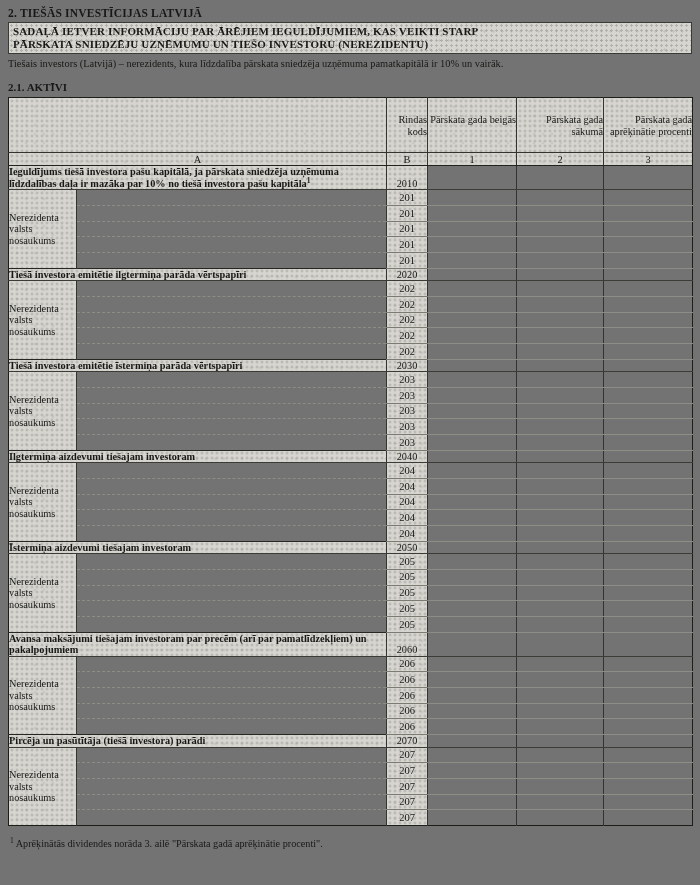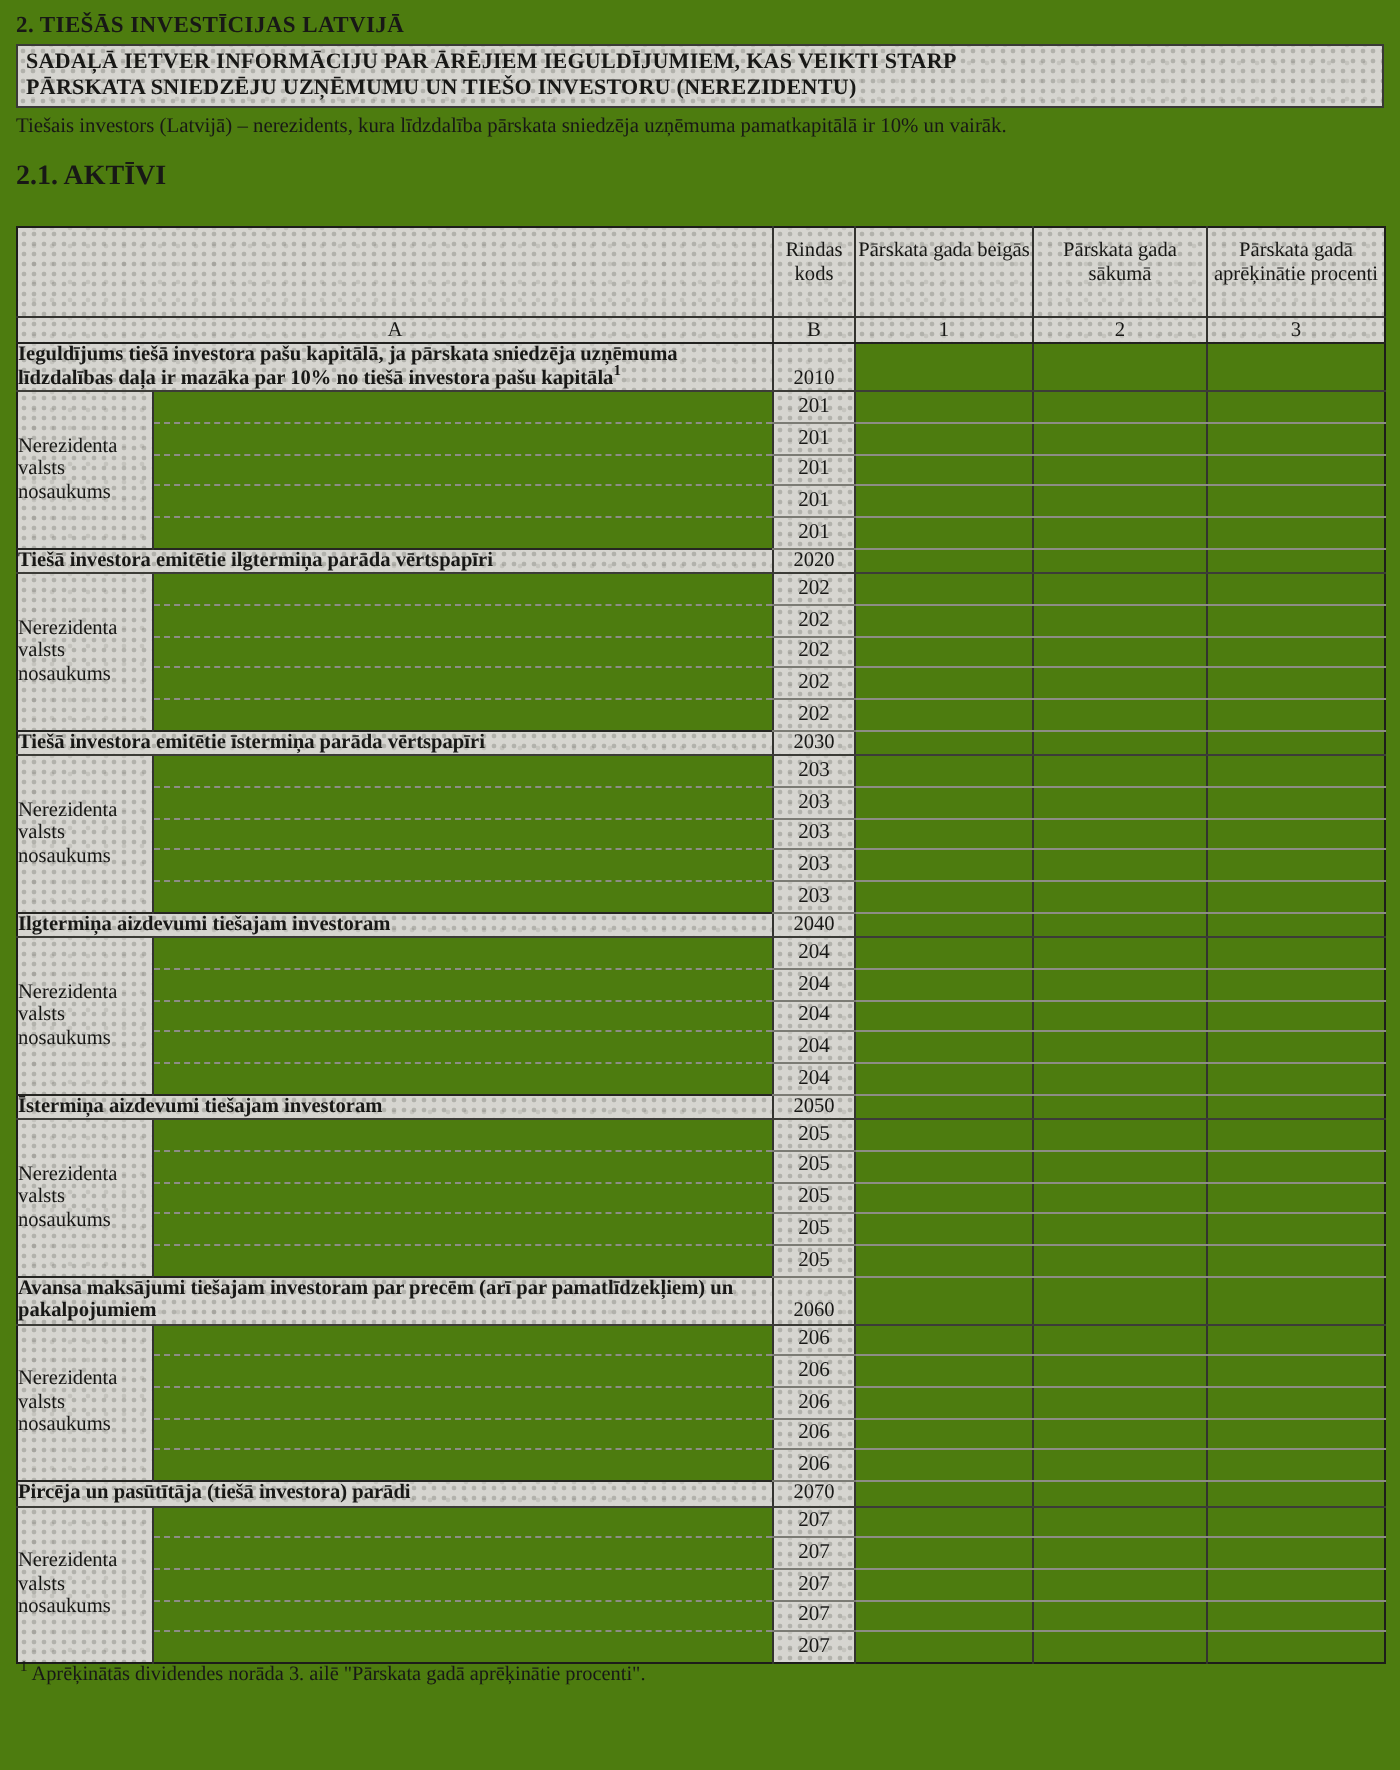--- a/index.html
+++ b/index.html
@@ -1,18 +1,18 @@
 <!DOCTYPE html>
 <html><head>
 <meta charset="utf-8">
 <style>
   html,body{margin:0;padding:0;background:#e9e9e6;}
   .page{
     position:relative;width:700px;height:885px;margin:0 auto;
-    background:#4d7c0f;
+    background:#737373;
     font-family:"Liberation Serif","DejaVu Serif",serif;
     color:#181816;overflow:hidden;
   }
   .inner{padding:7px 8px 0 8px;}
   .doc-title{
     font-size:11.5px;font-weight:bold;letter-spacing:.2px;margin:0 0 3px 0;
   }
   .shade{
     background-color:#d6d5d0;
     background-image:
@@ -24,54 +24,54 @@
   .notice-box{
     border:1.4px solid #3a3a36;
     padding:2px 4px 3px 4px;
     text-align:left;
   }
   .notice-box div{
     font-size:11px;font-weight:bold;line-height:12.5px;letter-spacing:.15px;
   }
   .intro{margin:3px 0 0 0;}
   .intro p{margin:0;font-size:10.4px;line-height:13.4px;font-family:Liberation Serif, serif;}
-  .subsec-title{font-size:14px;font-weight:bold;margin:11px 0 16px 0;}
+  .subsec-title{font-size:11px;font-weight:bold;margin:11px 0 4px 0;}
   table.form{
     border-collapse:collapse;table-layout:fixed;width:684px;
     border:1.6px solid #1d1d1a;
   }
   table.form td{
     padding:0;overflow:hidden;
     font-size:10.3px;line-height:11.5px;
   }
   
   td.v{border-left:1px solid #33332f;}
   
-  tr.hdr1 td{height:38px;vertical-align:top;text-align:center;padding-top:6px;}
+  tr.hdr1 td{height:38px;vertical-align:top;text-align:right;padding-top:16px;}
   tr.hdr2 td{height:12px;text-align:center;border-top:1px solid #33332f;border-bottom:1.4px solid #22221f;font-size:10.4px;}
   
   tr.sec td{border-top:1.3px solid #262622;border-bottom:1px solid #3c3c37;}
   td.title-cell{
     font-weight:bold;font-size:10.5px;line-height:13.2px;
     padding:1px 3px 1px 3px;vertical-align:middle;
   }
   td.code-cell{text-align:center;vertical-align:bottom;padding-bottom:1px;font-size:10.5px;}
   
   tr.crow td{height:14.7px;}
   tr.crow td.field{border-bottom:1px dashed #8d8d85;}
   tr.crow td.val{border-bottom:1px solid #8d8d85;}
   tr.crow td.rcode{border-bottom:1px solid #7b7b74;text-align:center;vertical-align:middle;font-size:10.5px;}
   tr.crow:last-child td{border-bottom:none;}
   td.country-label{
     vertical-align:middle;
     font-size:10.2px;line-height:12.5px;
     border-right:1px solid #33332f;
   }
   .footnote{
-    margin-top:0;font-size:10.2px;line-height:12px;padding-left:2px;
+    margin-top:12px;font-size:10.2px;line-height:12px;padding-left:2px;
   }
   sup{font-size:7.5px;line-height:0;}
 </style>
 </head>
 <body>
 
 <div class="page">
   <div class="inner">
     <div class="doc-title">2. TIEŠĀS INVESTĪCIJAS LATVIJĀ</div>
 

